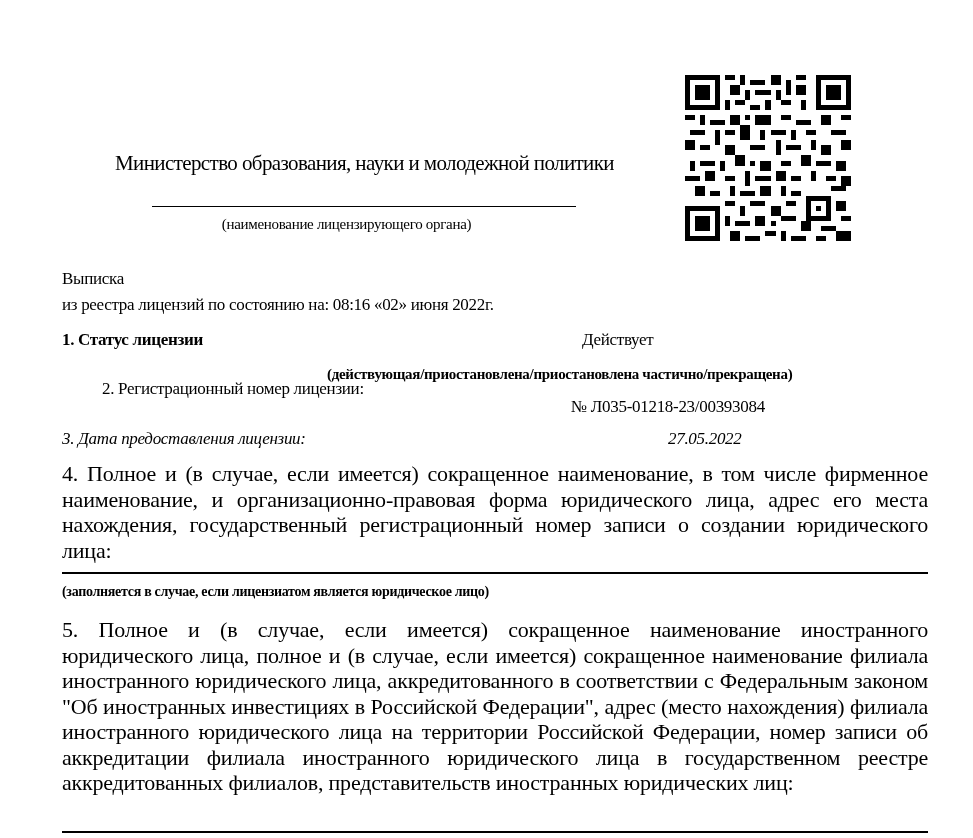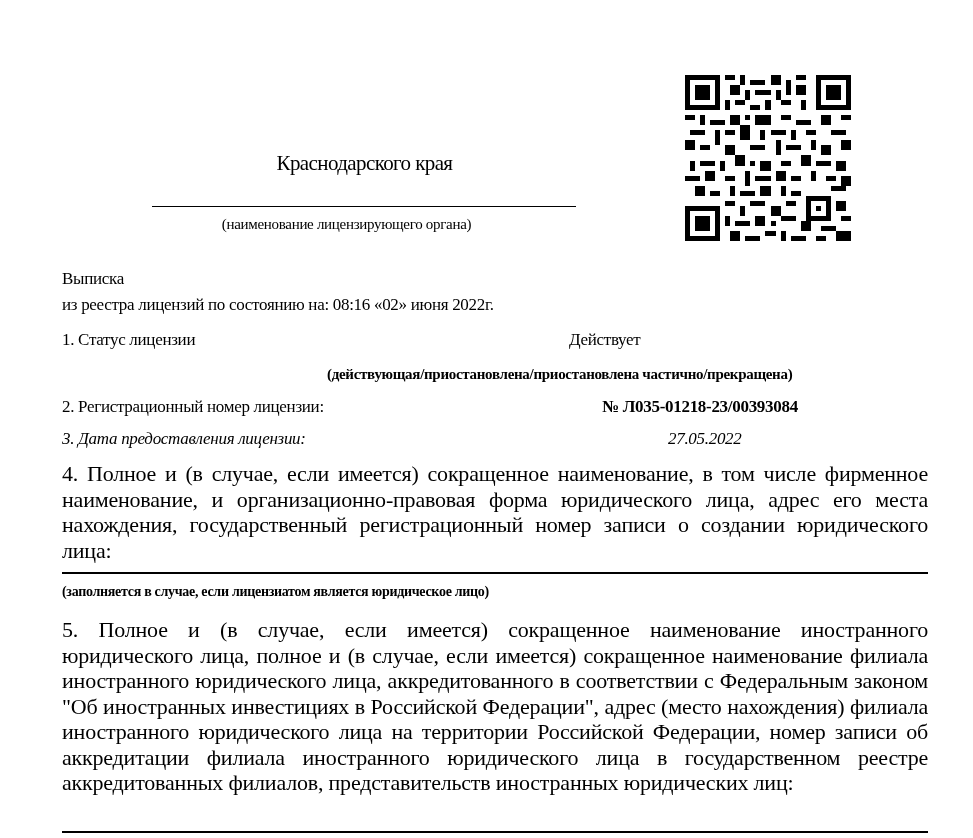--- a/index.html
+++ b/index.html
@@ -82,21 +82,21 @@
       left: 62px;
       width: 866px;
       height: 0;
       border-top: 2px solid #000;
     }
   </style>
 </head>
 <body>
 
 <div class="abs org-title">
-  <div>Краснодарского края</div>
+  <div>Министерство образования, науки и молодежной политики</div>
 </div>
 <div class="abs org-underline"></div>
 <div class="abs org-caption">(наименование лицензирующего органа)</div>
 
 <svg class="abs qr" viewBox="0 0 33 33" shape-rendering="crispEdges">
   <rect x="0" y="0" width="33" height="33" fill="#fff"></rect>
 
   <g fill="#000">
     <rect x="0" y="0" width="7" height="7"></rect>
     <rect x="26" y="0" width="7" height="7"></rect>
@@ -211,26 +211,26 @@
       <rect x="19" y="31" width="1" height="2"></rect>
       <rect x="21" y="32" width="3" height="1"></rect>
       <rect x="26" y="32" width="2" height="1"></rect>
       <rect x="30" y="31" width="3" height="2"></rect>
   </g>
 </svg>
 
 <div class="abs center-line" style="top:269px;">Выписка</div>
 <div class="abs center-line" style="top:295px;">из реестра лицензий по состоянию на: 08:16 «02» июня 2022г.</div>
 
-<div class="abs row-label" style="top:330px;">1. Статус лицензии</div>
-<div class="abs row-value" style="top:330px; left:569px;">Действует</div>
+<div class="abs row-label" style="top:330px;font-weight:bold;">1. Статус лицензии</div>
+<div class="abs row-value" style="top:330px; left:582px;">Действует</div>
 <div class="abs hint" style="top:366px; left:327px;">(действующая/приостановлена/приостановлена частично/прекращена)</div>
 
-<div class="abs row-label" style="top:397px;">2. Регистрационный номер лицензии:</div>
-<div class="abs row-value" style="top:397px; left:602px;font-weight:bold;">№ Л035-01218-23/00393084</div>
+<div class="abs row-label" style="top:379px;margin-left:40px;">2. Регистрационный номер лицензии:</div>
+<div class="abs row-value" style="top:397px; left:571px;">№ Л035-01218-23/00393084</div>
 
 <div class="abs row-label" style="top:429px;font-style:italic;">3. Дата предоставления лицензии:</div>
 <div class="abs row-value" style="top:429px; left:668px;font-style:italic;">27.05.2022</div>
 
 <div class="abs para" style="top:461px;">4. Полное и (в случае, если имеется) сокращенное наименование, в том числе фирменное наименование, и организационно-правовая форма юридического лица, адрес его места нахождения, государственный регистрационный номер записи о создании юридического лица:</div>
 <div class="abs rule" style="top:572px;"></div>
 <div class="abs center-line hint" style="top:584px; font-size:14px;">(заполняется в случае, если лицензиатом является юридическое лицо)</div>
 
 <div class="abs para" style="top:617px;">5. Полное и (в случае, если имеется) сокращенное наименование иностранного юридического лица, полное и (в случае, если имеется) сокращенное наименование филиала иностранного юридического лица, аккредитованного в соответствии с Федеральным законом "Об иностранных инвестициях в Российской Федерации", адрес (место нахождения) филиала иностранного юридического лица на территории Российской Федерации, номер записи об аккредитации филиала иностранного юридического лица в государственном реестре аккредитованных филиалов, представительств иностранных юридических лиц:</div>
 <div class="abs rule" style="top:831px;"></div>

